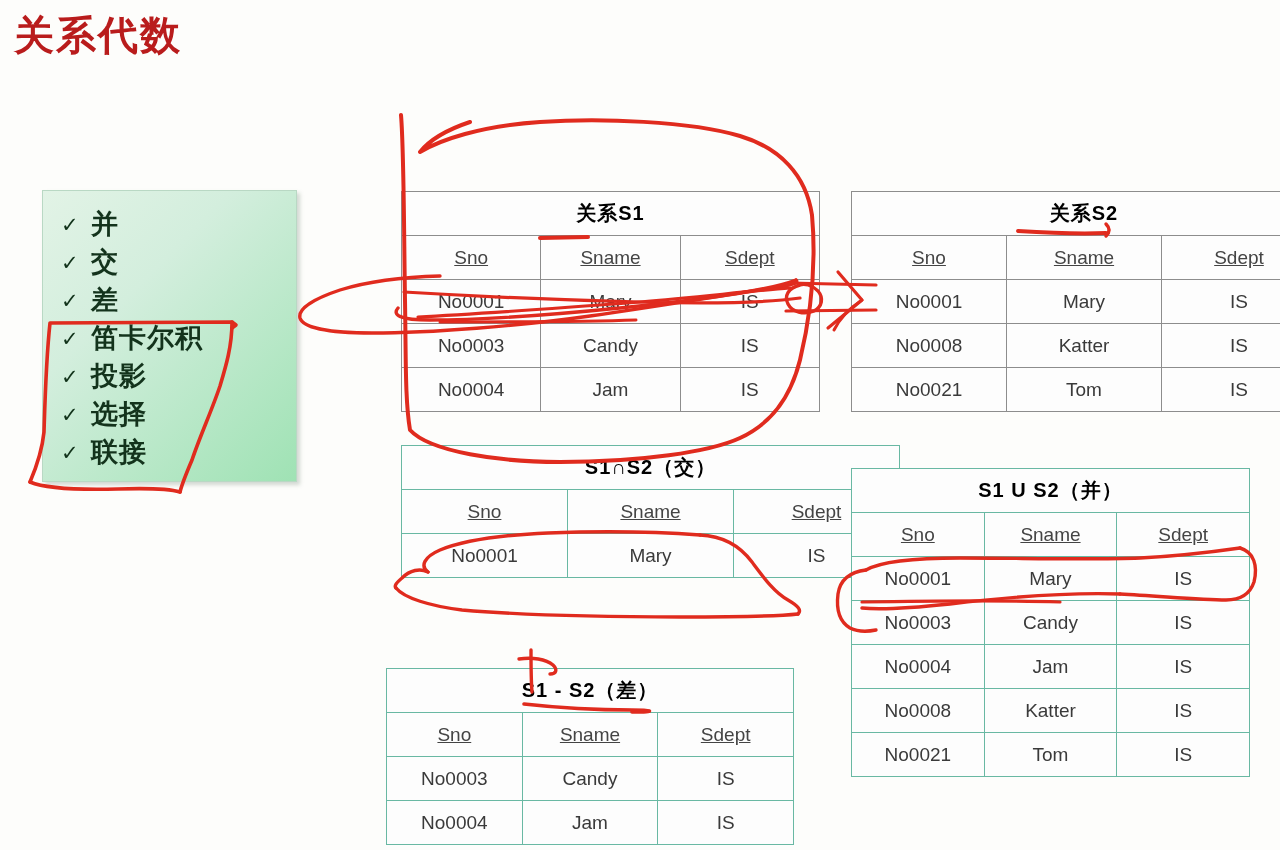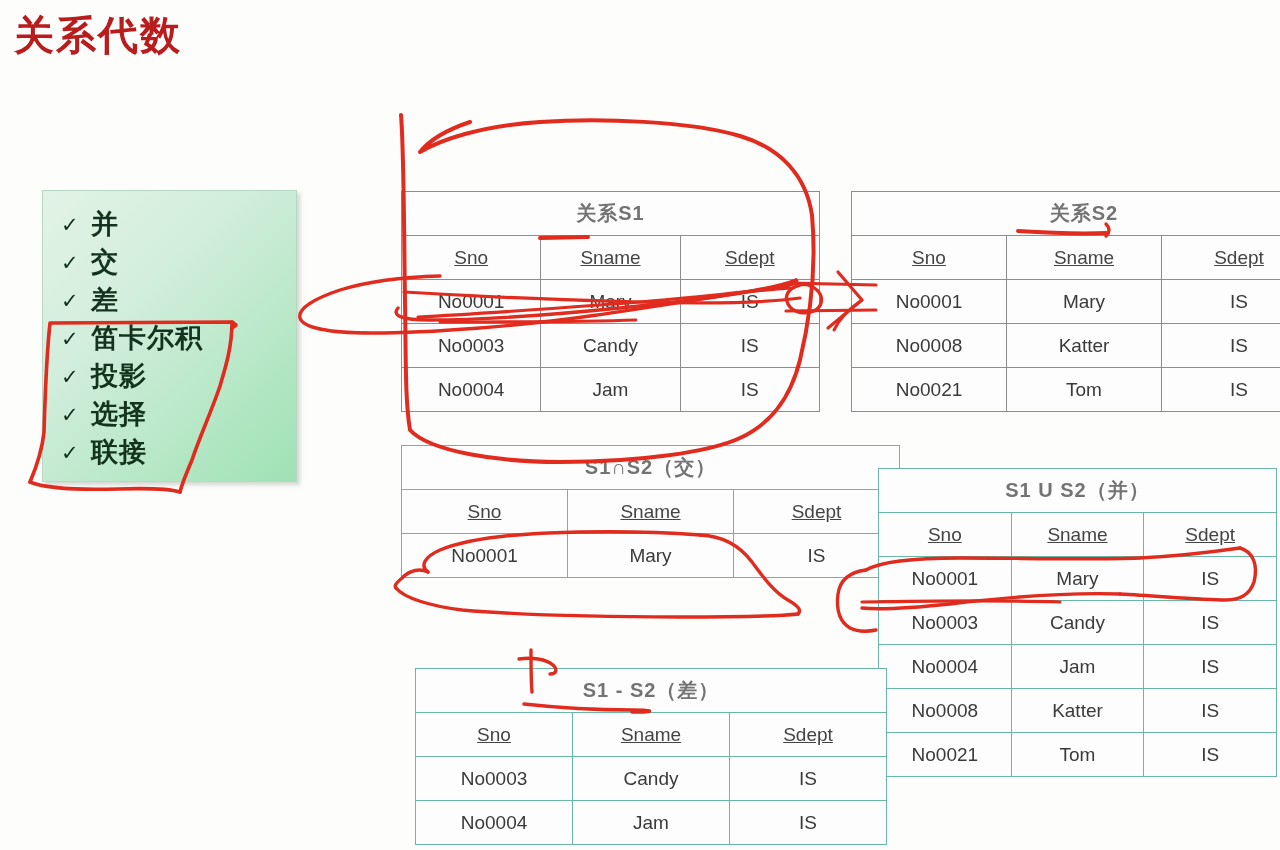--- a/index.html
+++ b/index.html
@@ -78,34 +78,34 @@
     height: 43px;
     padding: 0;
     font-weight: 400;
   }
   .rel-table.teal td {
     border: 1px solid #69b8a3;
   }
   .rel-table .tbl-caption {
     font-size: 20px;
     font-weight: bold;
-    color: #737373;
+    color: #000000;
     letter-spacing: 1px;
   }
   .rel-table .col-head {
     font-size: 19px;
     color: #444;
     text-decoration: underline;
   }
 
   #table-s1  { left: 401px; top: 191px; width: 419px; }
   #table-s2  { left: 851px; top: 191px; width: 466px; }
   #table-intersect { left: 401px; top: 445px; width: 499px; }
-  #table-union     { left: 878px; top: 468px; width: 399px; }
-  #table-diff      { left: 415px; top: 668px; width: 472px; }
+  #table-union     { left: 851px; top: 468px; width: 399px; }
+  #table-diff      { left: 386px; top: 668px; width: 408px; }
 
   
   #annotations {
     position: absolute;
     left: 0;
     top: 0;
     width: 1280px;
     height: 850px;
     pointer-events: none;
   }

